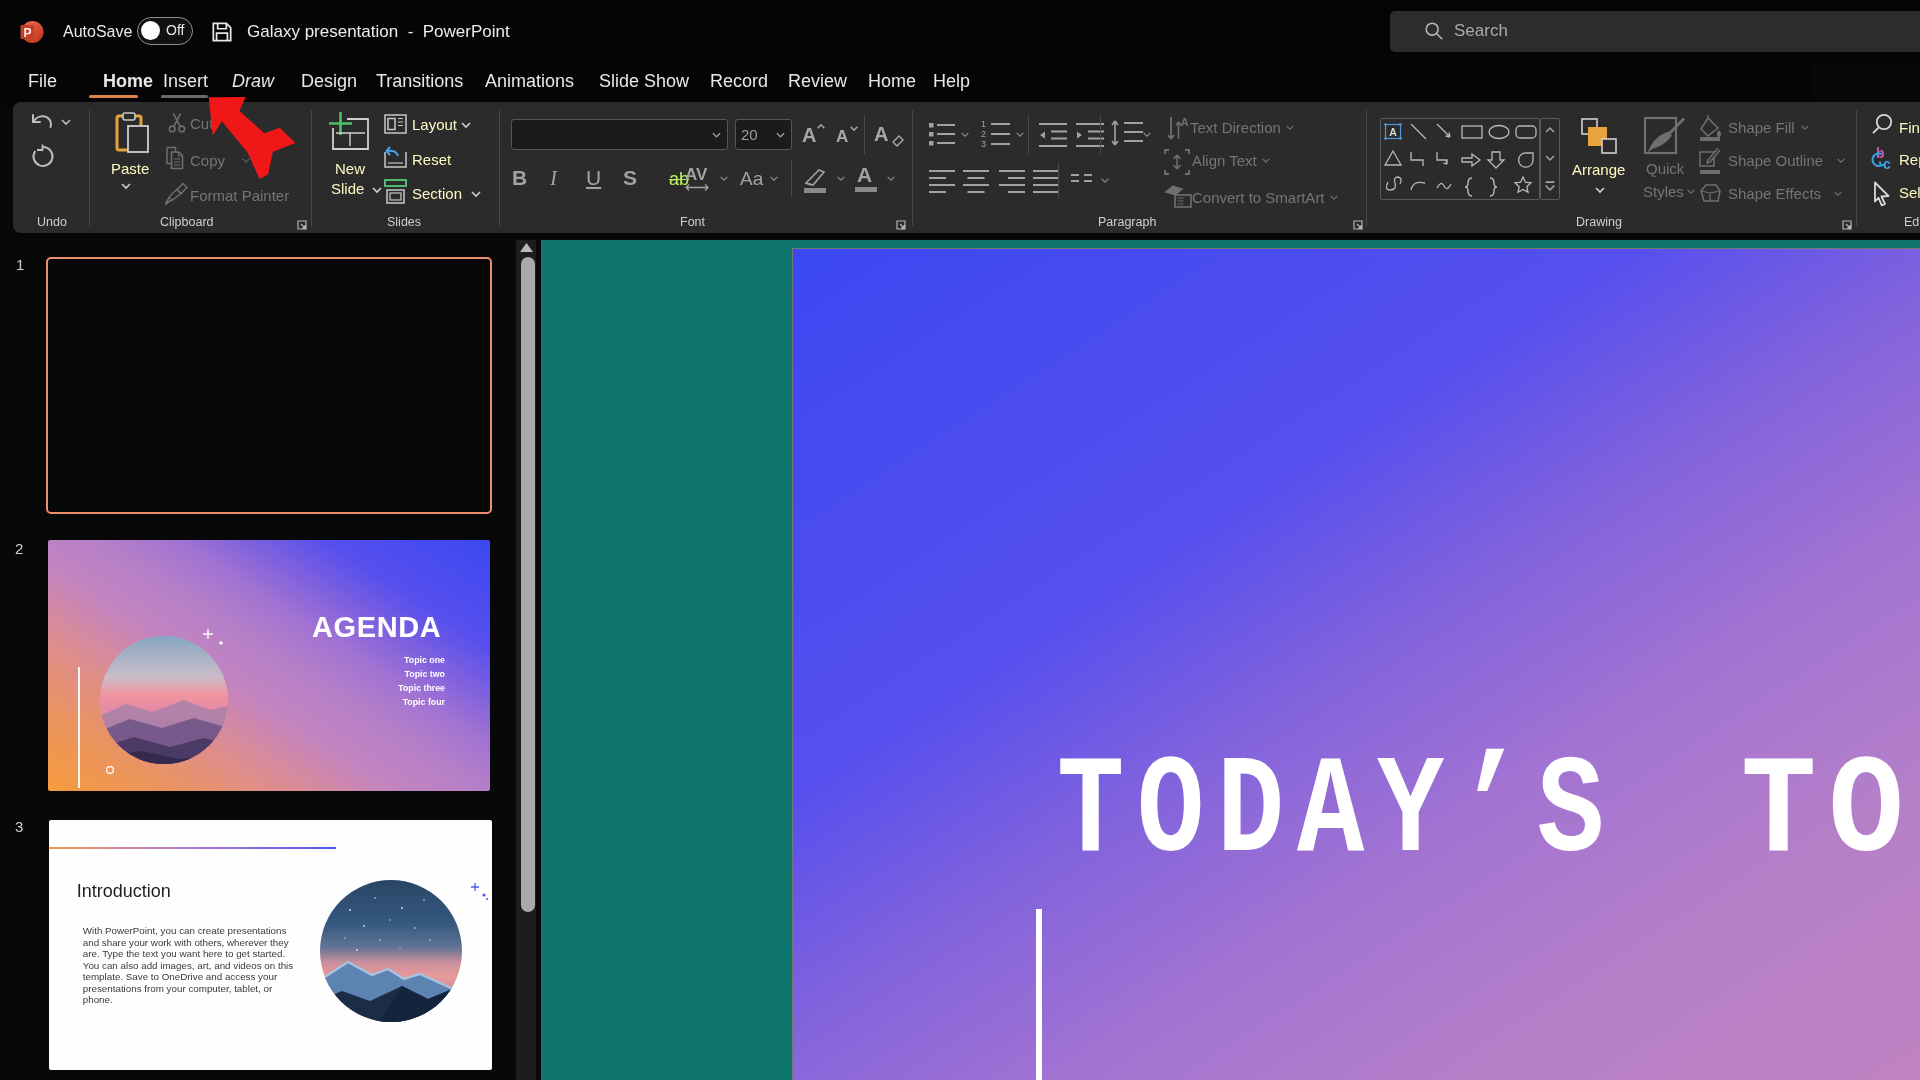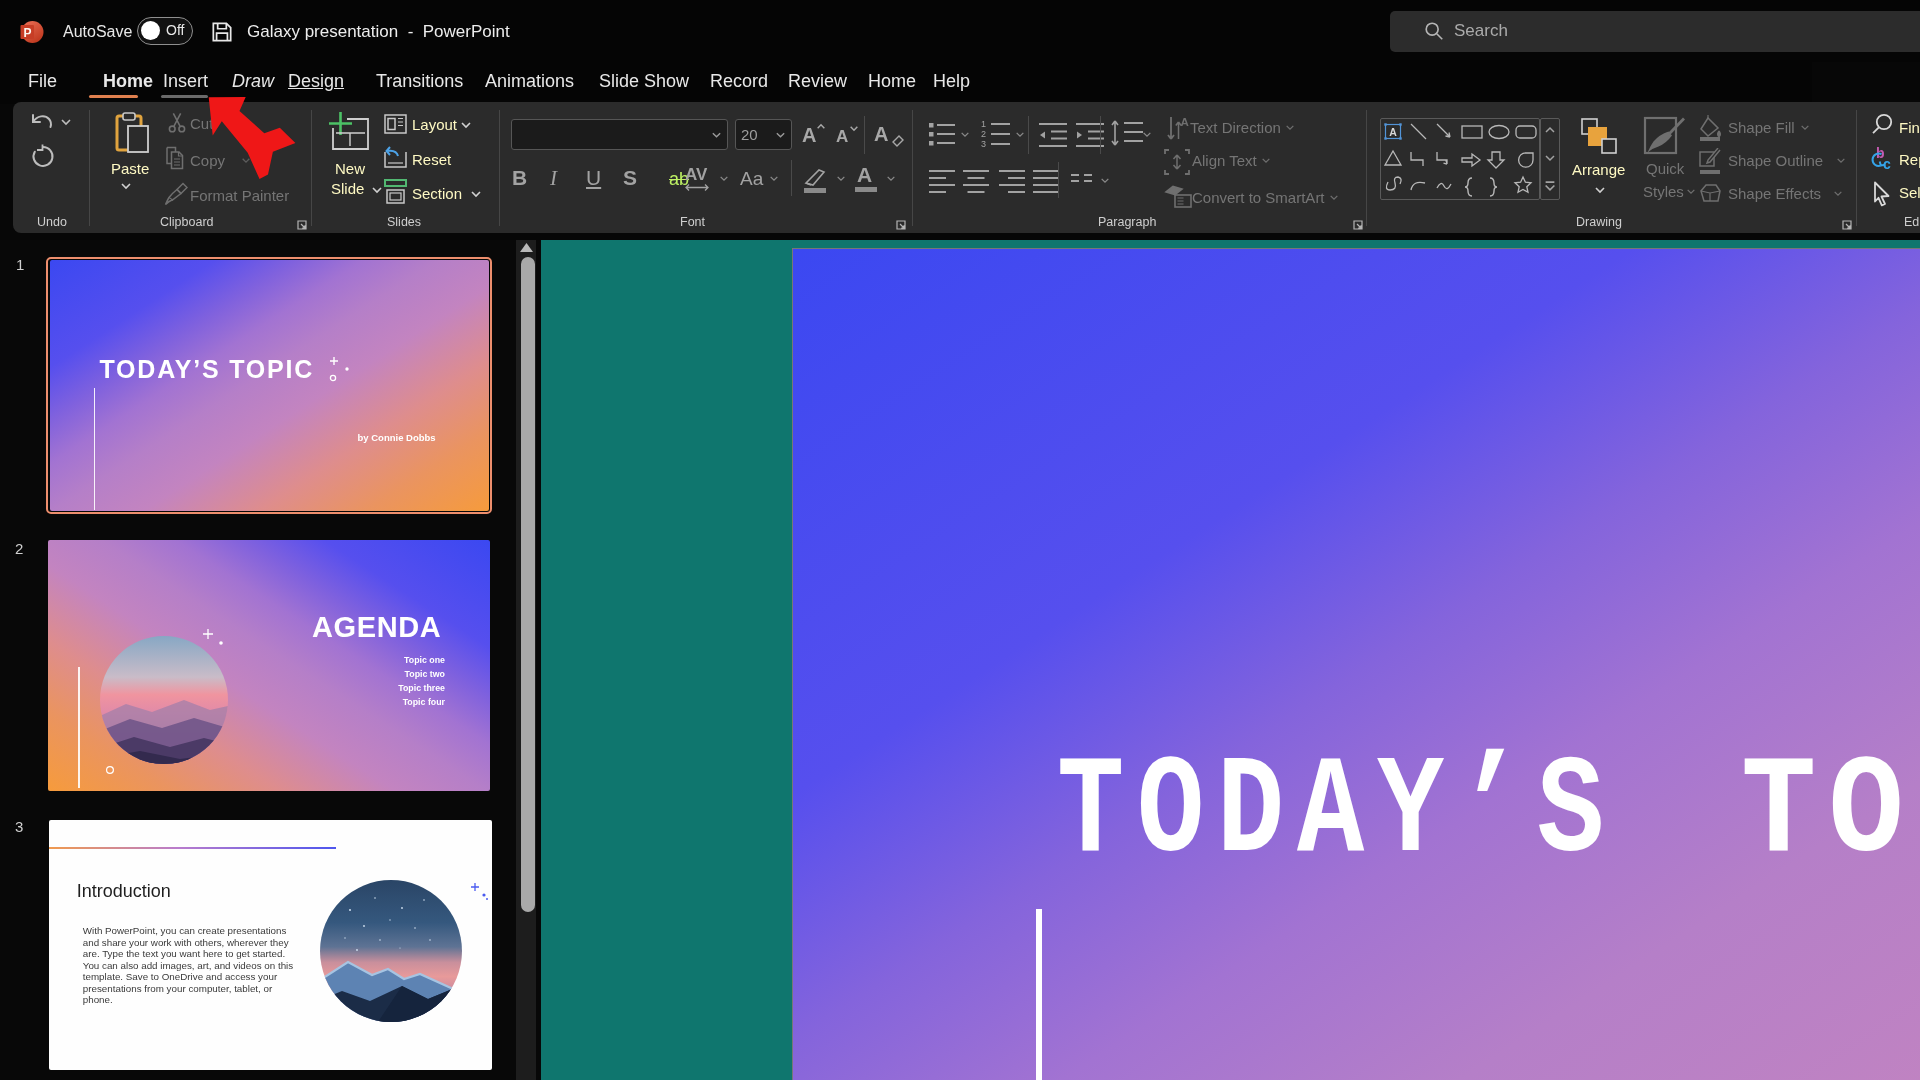--- a/index.html
+++ b/index.html
@@ -82,21 +82,21 @@
     </div>
   </div>
 
   <div id="menubar">
     <div class="mtab" style="left:28px;">File</div>
     <div class="mtab" style="left:103px; font-weight:bold;">Home</div>
     <div class="abs" style="left:89px; top:33px; width:49px; height:3px; background:#e0804f; border-radius:2px;"></div>
     <div class="mtab" style="left:163px;">Insert</div>
     <div class="abs" style="left:161px; top:33px; width:47px; height:3px; background:#6a6a6a; border-radius:2px;"></div>
     <div class="mtab" style="left:232px;font-style:italic;">Draw</div>
-    <div class="mtab" style="left:288px;text-decoration:underline;">Design</div>
+    <div class="mtab" style="left:301px;">Design</div>
     <div class="mtab" style="left:376px;">Transitions</div>
     <div class="mtab" style="left:485px;">Animations</div>
     <div class="mtab" style="left:599px;">Slide Show</div>
     <div class="mtab" style="left:710px;">Record</div>
     <div class="mtab" style="left:788px;">Review</div>
     <div class="mtab" style="left:868px;">Home</div>
     <div class="mtab" style="left:933px;">Help</div>
   </div>
 
   <div id="ribbon">
@@ -498,31 +498,20 @@
     </div>
   </div>
 
   <div id="leftpane">
     <div class="snum" style="left:16px; top:16px;">1</div>
     <div class="snum" style="left:15px; top:300px;">2</div>
     <div class="snum" style="left:15px; top:578px;">3</div>
 
     <div class="abs" style="left:46px; top:17px; width:446px; height:257px; border:2.5px solid #ed8e6d; border-radius:5px;"></div>
 
-    <div class="thumb" style="left:49.5px; top:20px; width:439px; height:251px;
-         background:linear-gradient(147deg,#3b48f1 0%,#564fee 20%,#8162dd 30%,#a273d2 38%,#b57fc8 47%,#c384c0 58%,#de8d8d 72%,#ea9460 85%,#f69b3c 100%);">
-      <div class="abs" style="left:50px; top:95px; color:#fff; font-weight:bold; font-size:25px; letter-spacing:1.8px; white-space:nowrap;">TODAY’S TOPIC</div>
-      <div class="abs" style="left:44px; top:128px; width:1.5px; height:122px; background:rgba(255,255,255,.9);"></div>
-      <svg class="abs" style="left:278px; top:96px;" width="30" height="30" viewBox="0 0 30 30" fill="none" stroke="#fff">
-        <path d="M6 1 v8 M2 5 h8" stroke-width="1.4"></path>
-        <circle cx="19" cy="13" r="1.7" fill="#fff" stroke="none"></circle>
-        <circle cx="5" cy="22" r="2.6" stroke-width="1.3"></circle>
-      </svg>
-      <div class="abs" style="left:308px; top:172px; color:#fff; font-weight:bold; font-size:9.5px; white-space:nowrap;">by Connie Dobbs</div>
-    </div>
 
     <div class="thumb" style="left:48px; top:300px; width:442px; height:251px;
          background:linear-gradient(213deg,#3b48f1 0%,#564fee 20%,#8162dd 30%,#a273d2 38%,#b57fc8 47%,#c384c0 58%,#de8d8d 72%,#ea9460 85%,#f69b3c 100%);">
       <div class="abs" style="left:264px; top:71px; color:#fff; font-weight:bold; font-size:29px; letter-spacing:0.6px; white-space:nowrap;">AGENDA</div>
       <div class="abs" style="left:257px; top:113px; width:140px; color:#fff; font-weight:bold; font-size:8.8px; text-align:right; line-height:14px;">Topic one<br>Topic two<br>Topic three<br>Topic four</div>
       <div class="abs" style="left:30px; top:127px; width:1.5px; height:121px; background:rgba(255,255,255,.9);"></div>
       <svg class="abs" style="left:52px; top:96px; overflow:visible;" width="128" height="128" viewBox="0 0 128 128">
         <defs>
           <linearGradient id="sk2" x1="0" y1="0" x2="0" y2="1">
             <stop offset="0" stop-color="#87a7c4"></stop>

